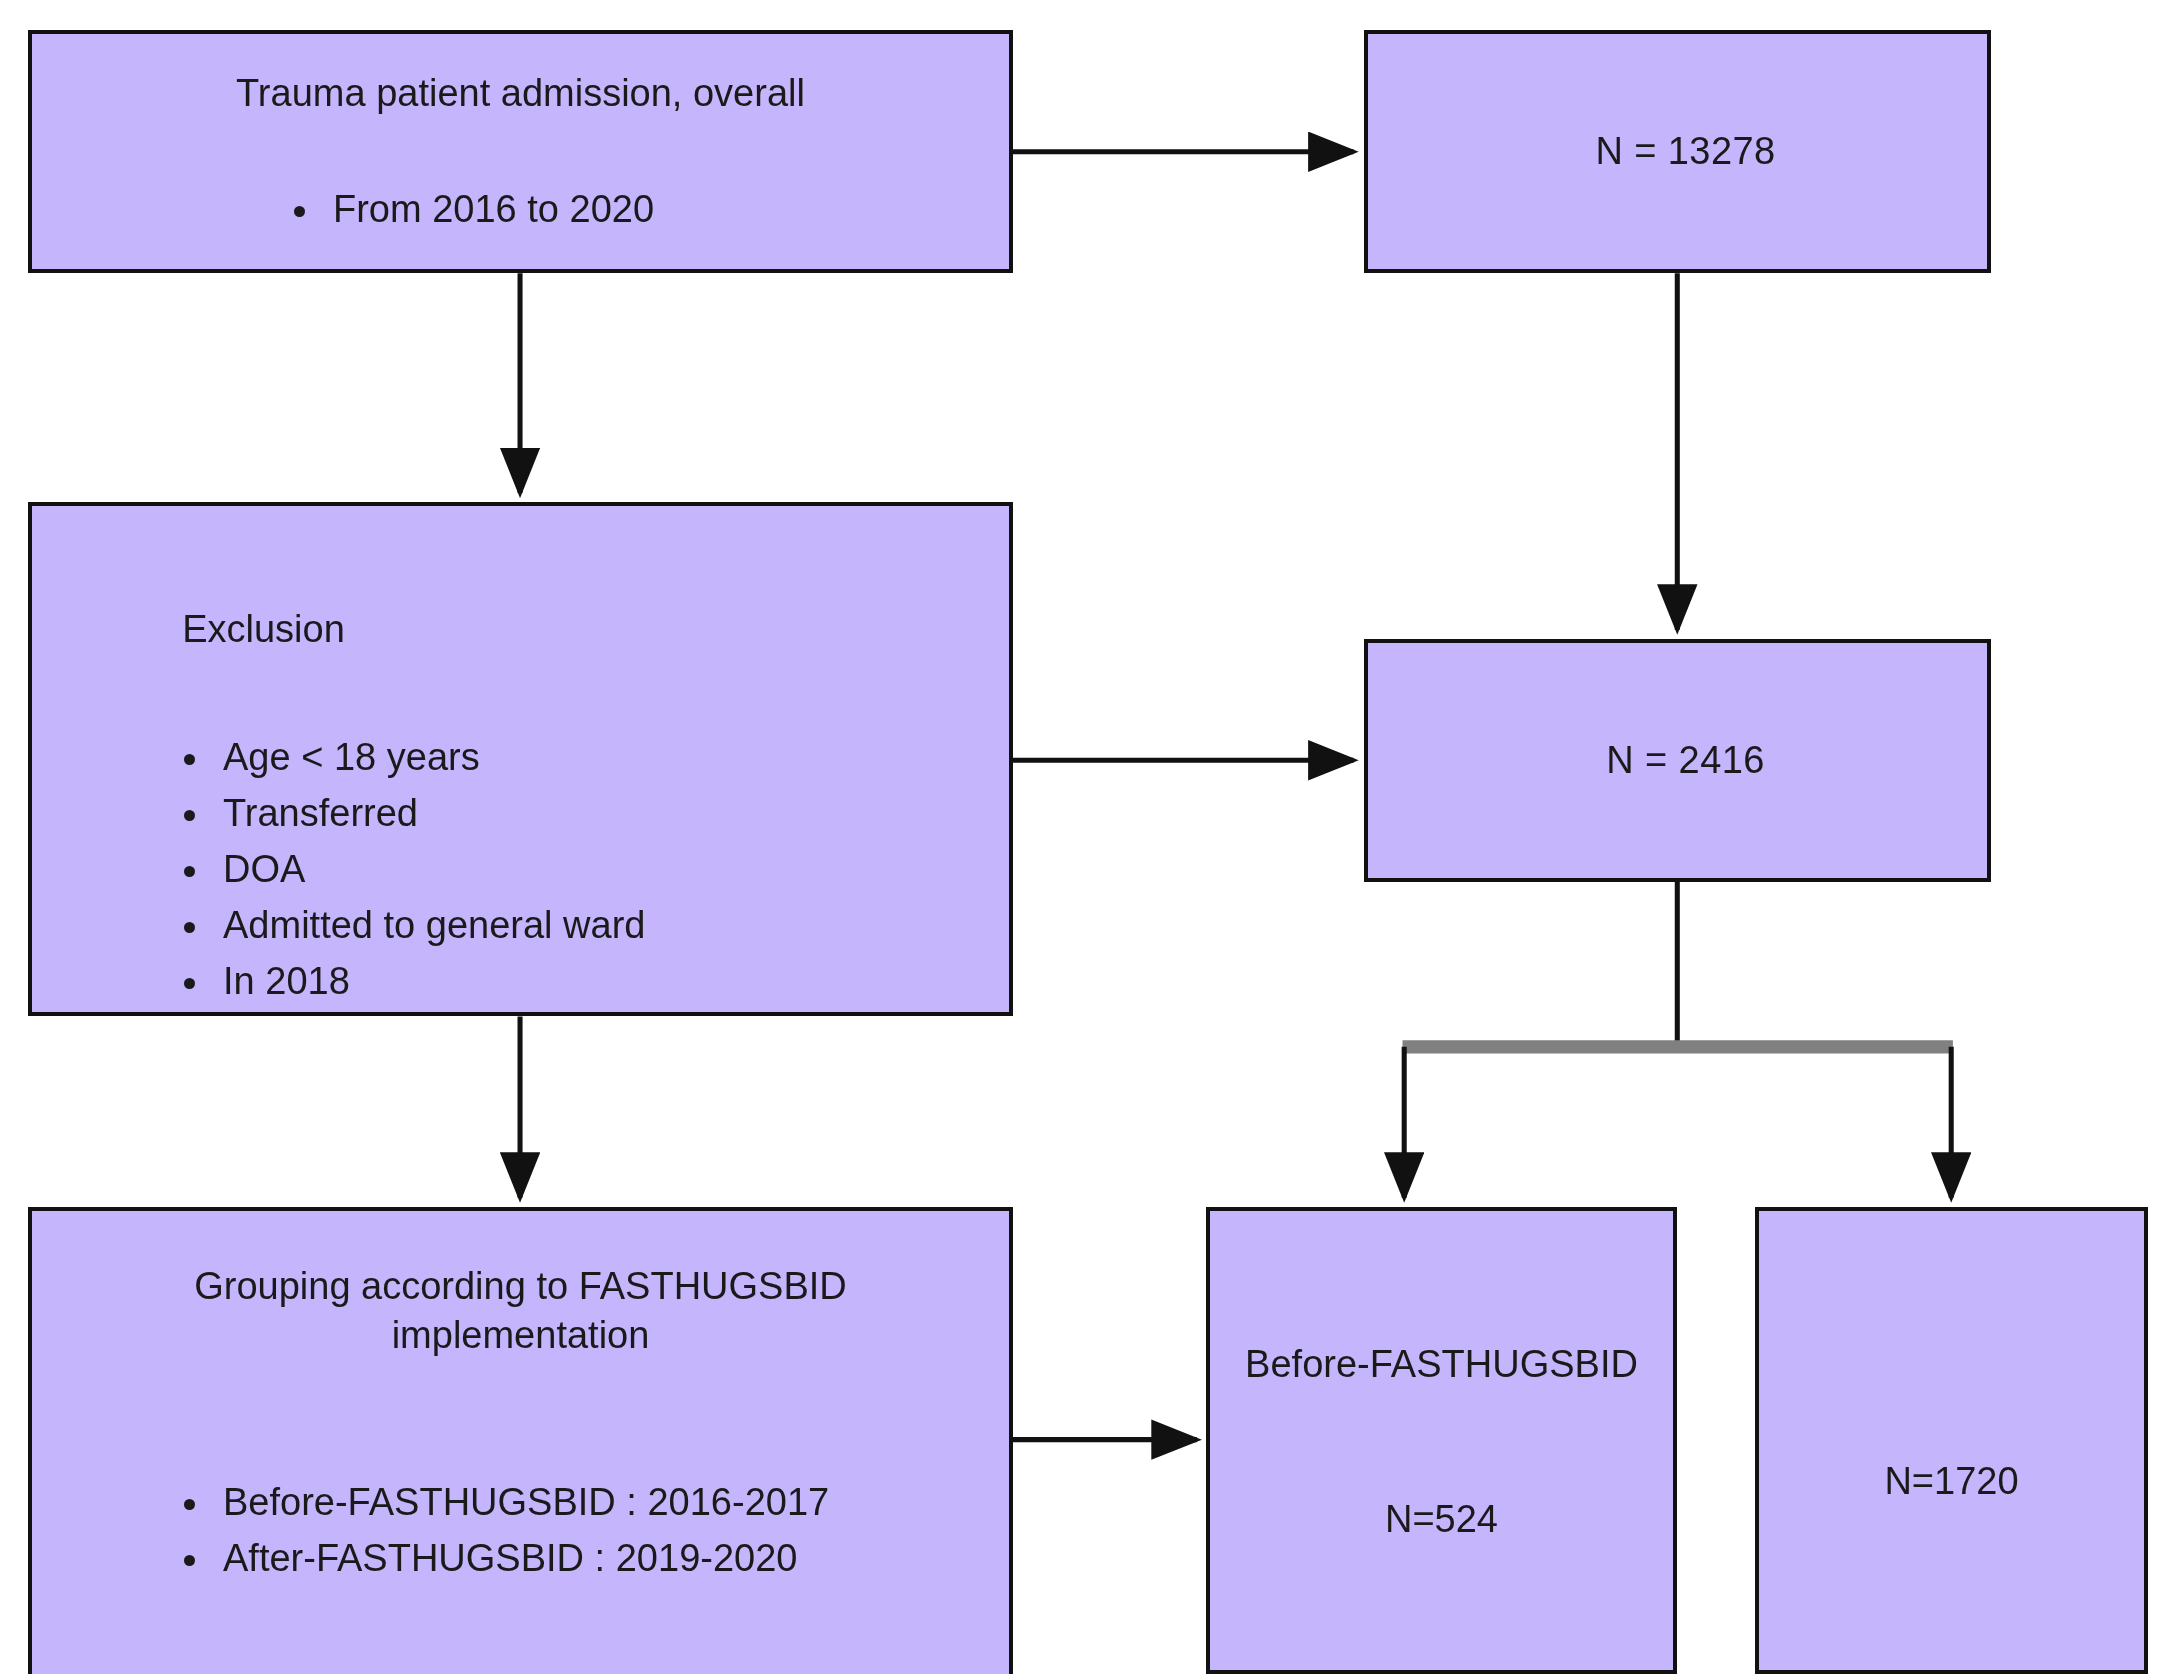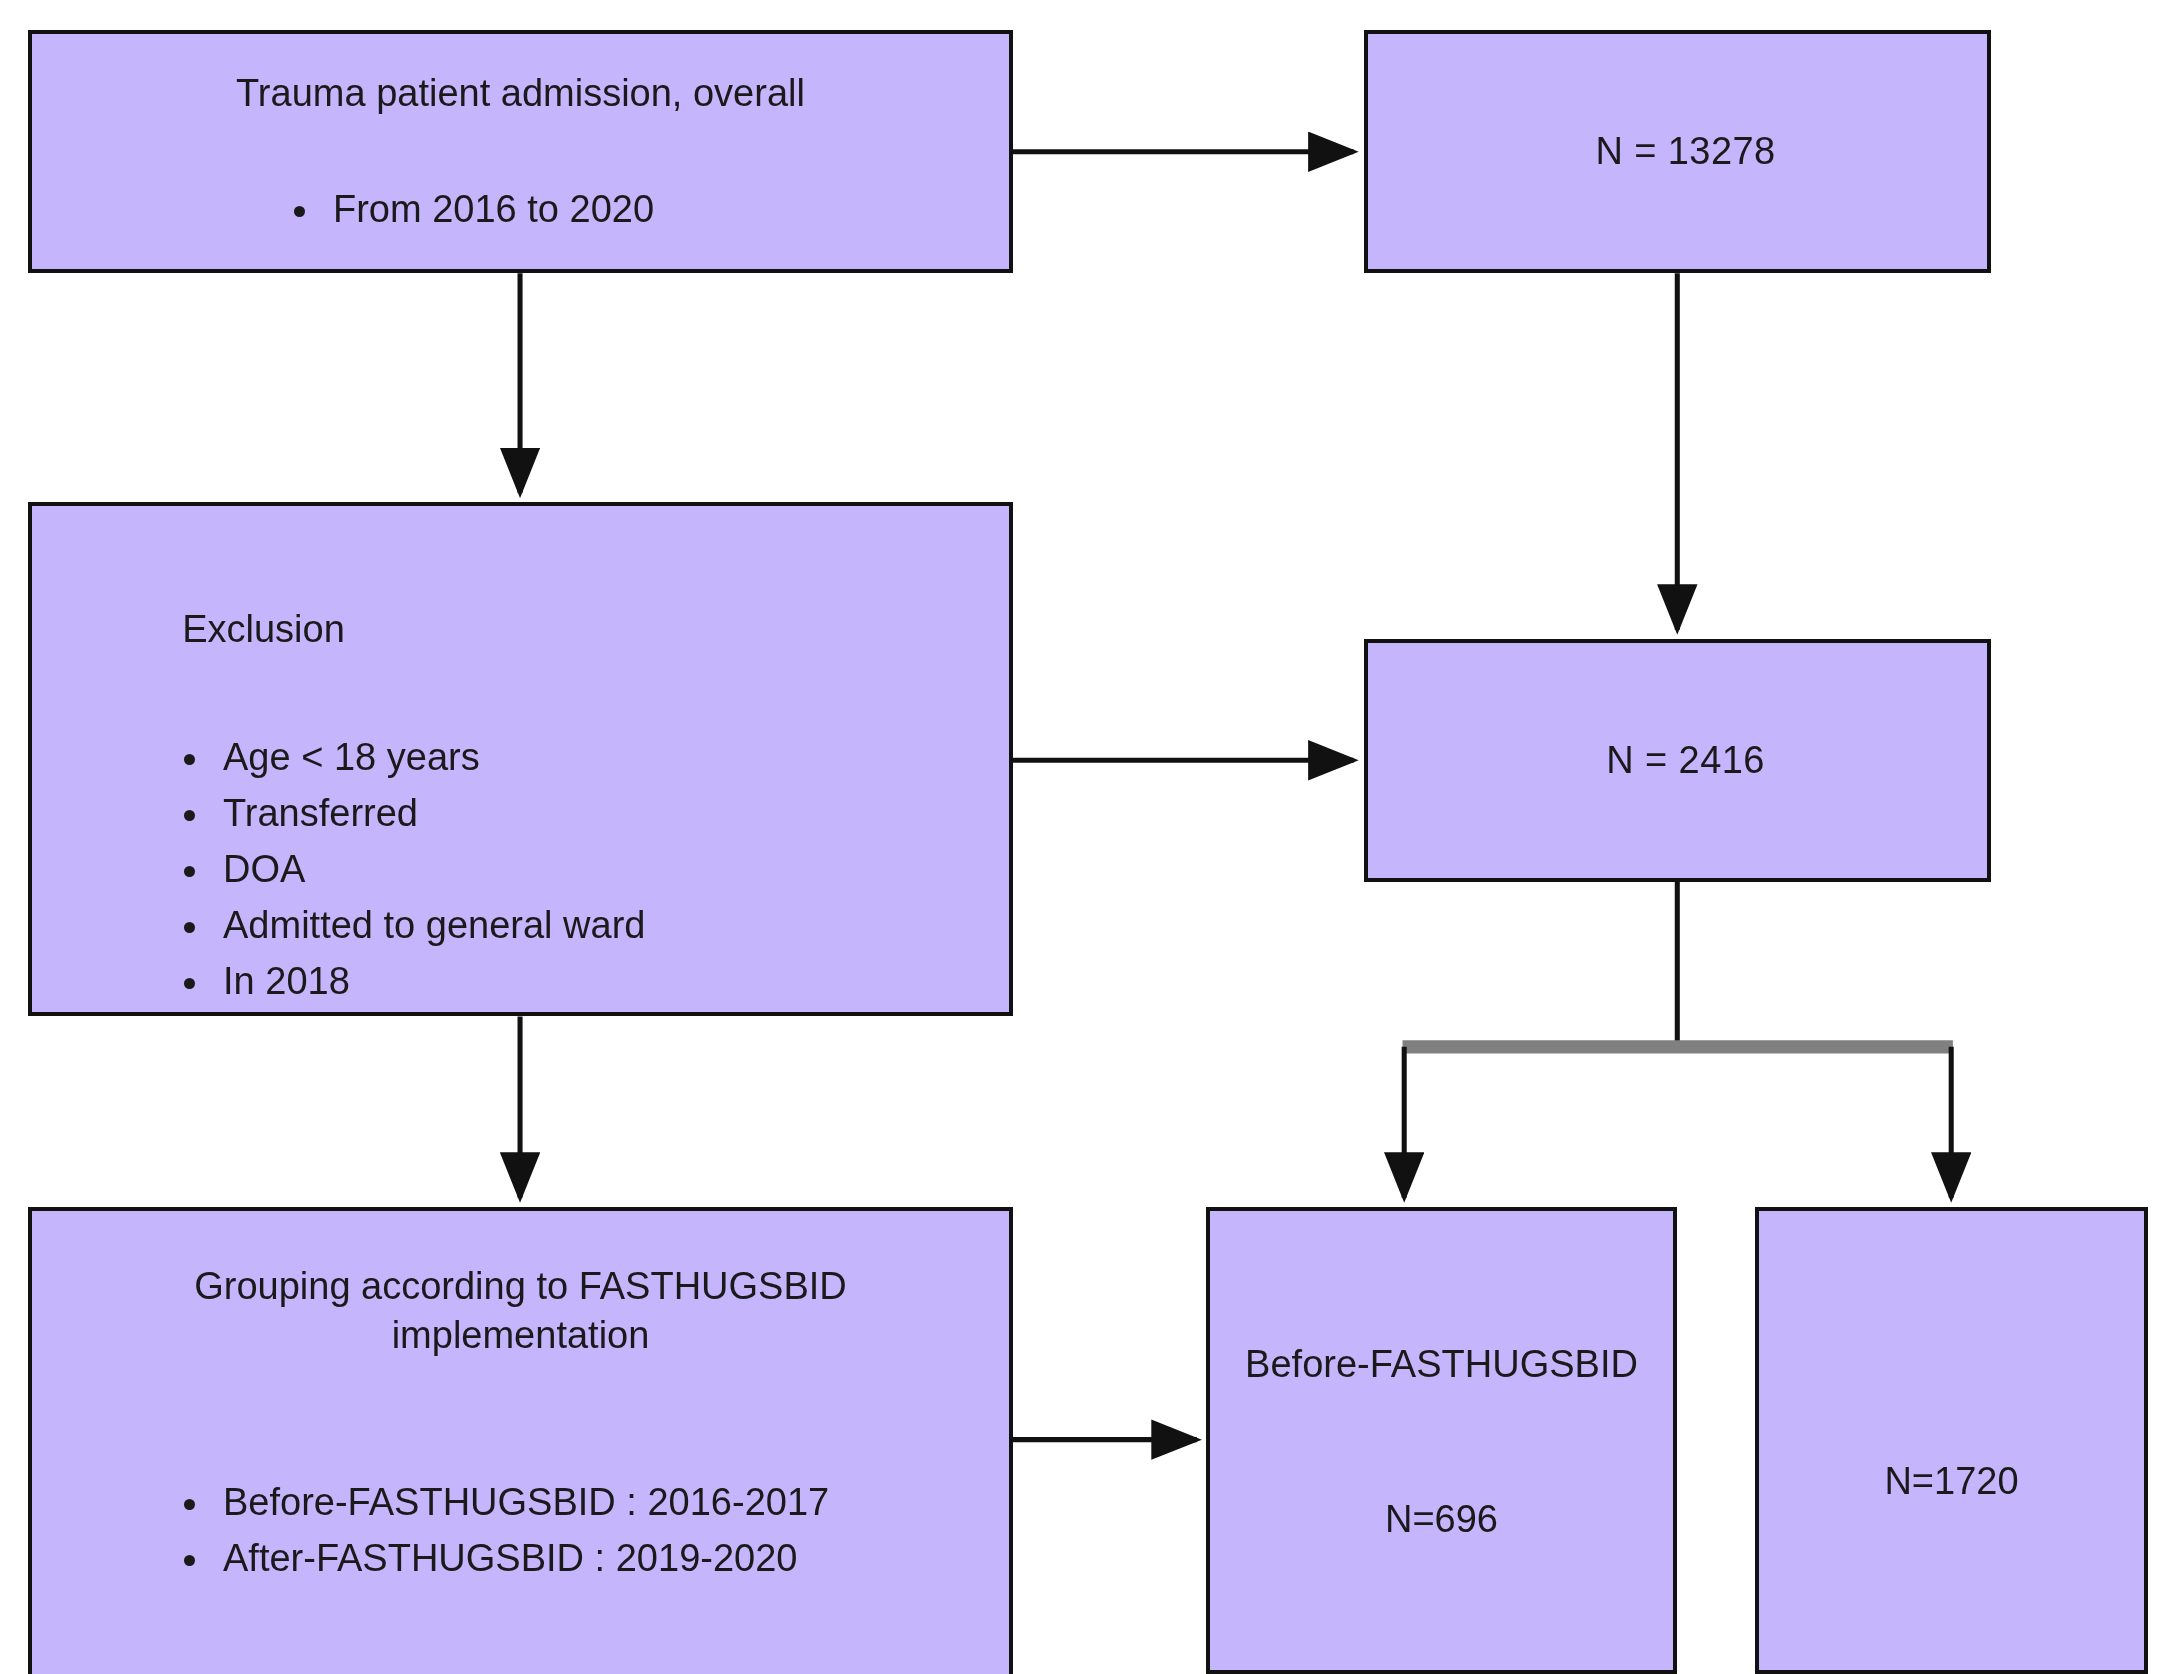--- a/index.html
+++ b/index.html
@@ -214,21 +214,21 @@
     <div class="bullet-wrap">
       <ul class="bullet-list">
         <li>Before-FASTHUGSBID : 2016-2017</li>
         <li>After-FASTHUGSBID : 2019-2020</li>
       </ul>
     </div>
   </div>
 
   <div class="node" id="node-before">
     <div class="group-label">Before-FASTHUGSBID</div>
-    <div class="group-n">N=696</div>
+    <div class="group-n">N=524</div>
   </div>
 
   <div class="node" id="node-after">
     <div class="group-n">N=1720</div>
   </div>
 
 </div>
 
 
 </body></html>

